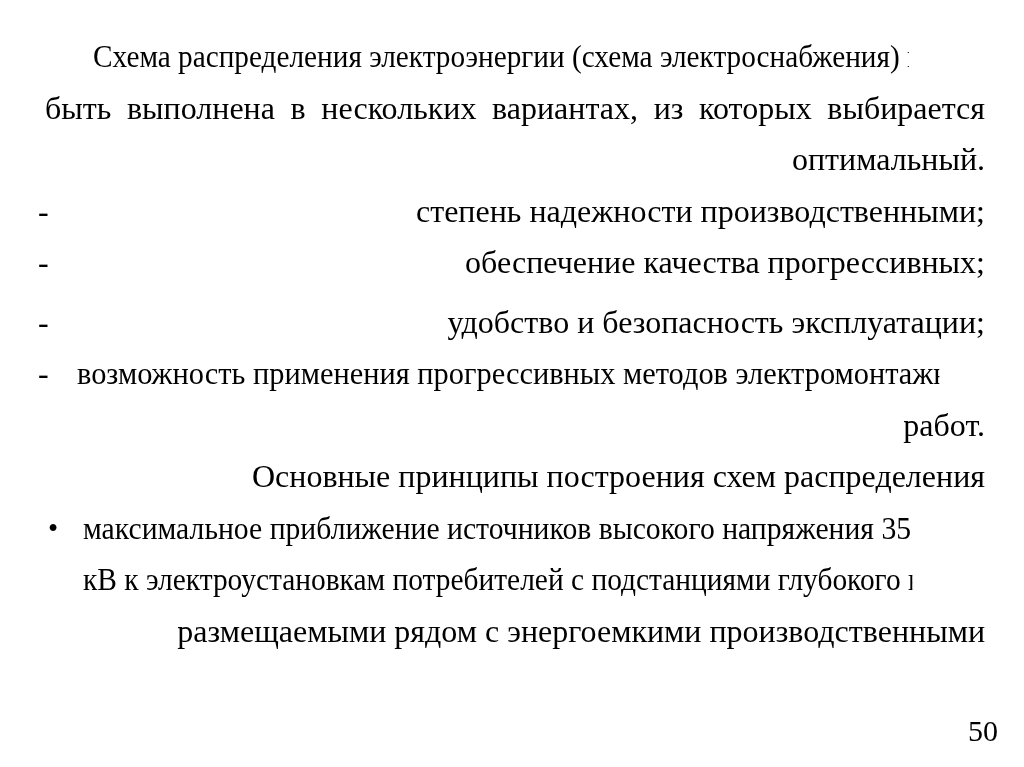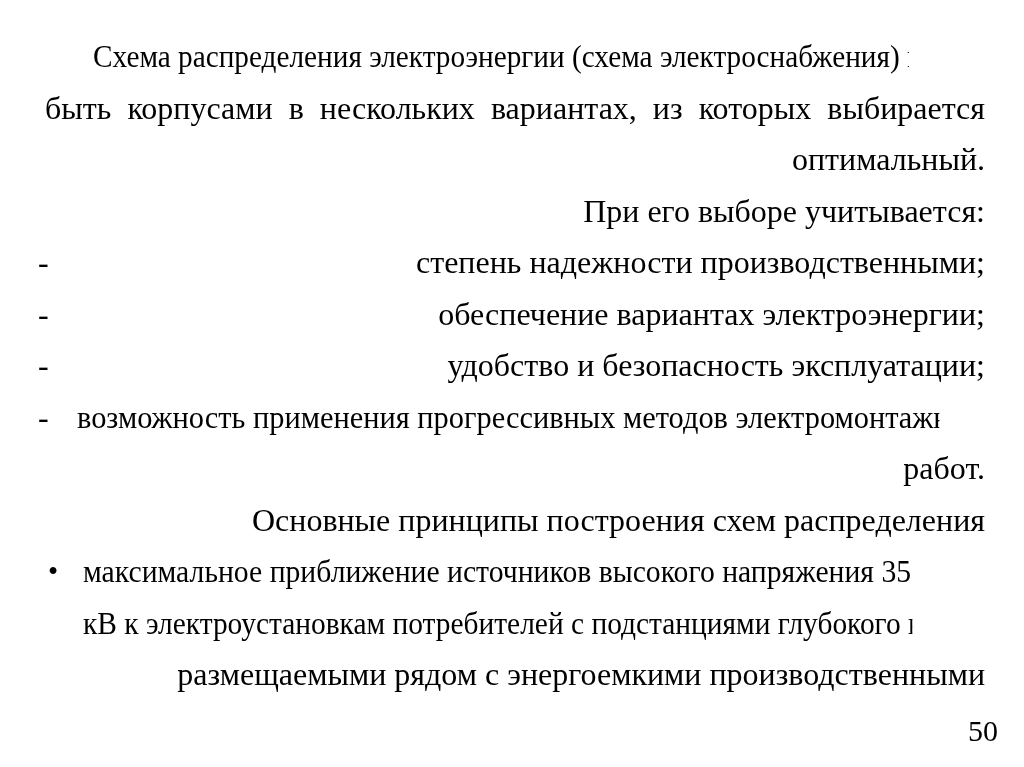--- a/index.html
+++ b/index.html
@@ -38,20 +38,21 @@
     overflow: hidden;
     text-align: right;
   }
   
   .jline {
     text-align: justify;
     text-align-last: justify;
   }
   .pre {
     white-space: pre-wrap;
+    margin-top: 8px;
   }
   .marker {
     position: absolute;
     top: 0;
     width: 30px;
     text-align: left;
   }
   .dash-pos   { left: -7px; }
   .bullet-pos { left: 3px; font-size: 29px; }
   .indent-first  { margin-left: 48px; }
@@ -72,37 +73,34 @@
 </head>
 <body>
 
 <div class="slide">
   <div class="textblock">
 
     <div class="row">
       <div class="tline jline indent-first" style="white-space: nowrap; transform-origin: left center; transform: scaleX(0.914872); text-align-last: auto;">Схема распределения электроэнергии (схема электроснабжения) может</div>
     </div>
     <div class="row">
-      <div class="tline jline" style="white-space: normal;">быть корпусами в нескольких вариантах, из которых выбирается</div>
+      <div class="tline jline" style="white-space: normal;">быть выполнена в нескольких вариантах, из которых выбирается</div>
     </div>
     <div class="row">
       <div class="tline">оптимальный.</div>
     </div>
 
-    <div class="row">
-      <div class="tline indent-first2">При его выборе учитывается:</div>
-    </div>
 
     <div class="row">
       <span class="marker dash-pos">-</span>
       <div class="tline indent-dash">степень надежности производственными;</div>
     </div>
     <div class="row">
       <span class="marker dash-pos">-</span>
-      <div class="tline indent-dash">обеспечение вариантах электроэнергии;</div>
+      <div class="tline indent-dash">обеспечение качества прогрессивных;</div>
     </div>
     <div class="row">
       <span class="marker dash-pos">-</span>
       <div class="tline indent-dash pre"> удобство и безопасность эксплуатации;</div>
     </div>
     <div class="row">
       <span class="marker dash-pos">-</span>
       <div class="tline jline indent-dash" style="white-space: nowrap; transform-origin: left center; transform: scaleX(0.949791); text-align-last: auto;">возможность применения прогрессивных методов электромонтажных</div>
     </div>
     <div class="row">

